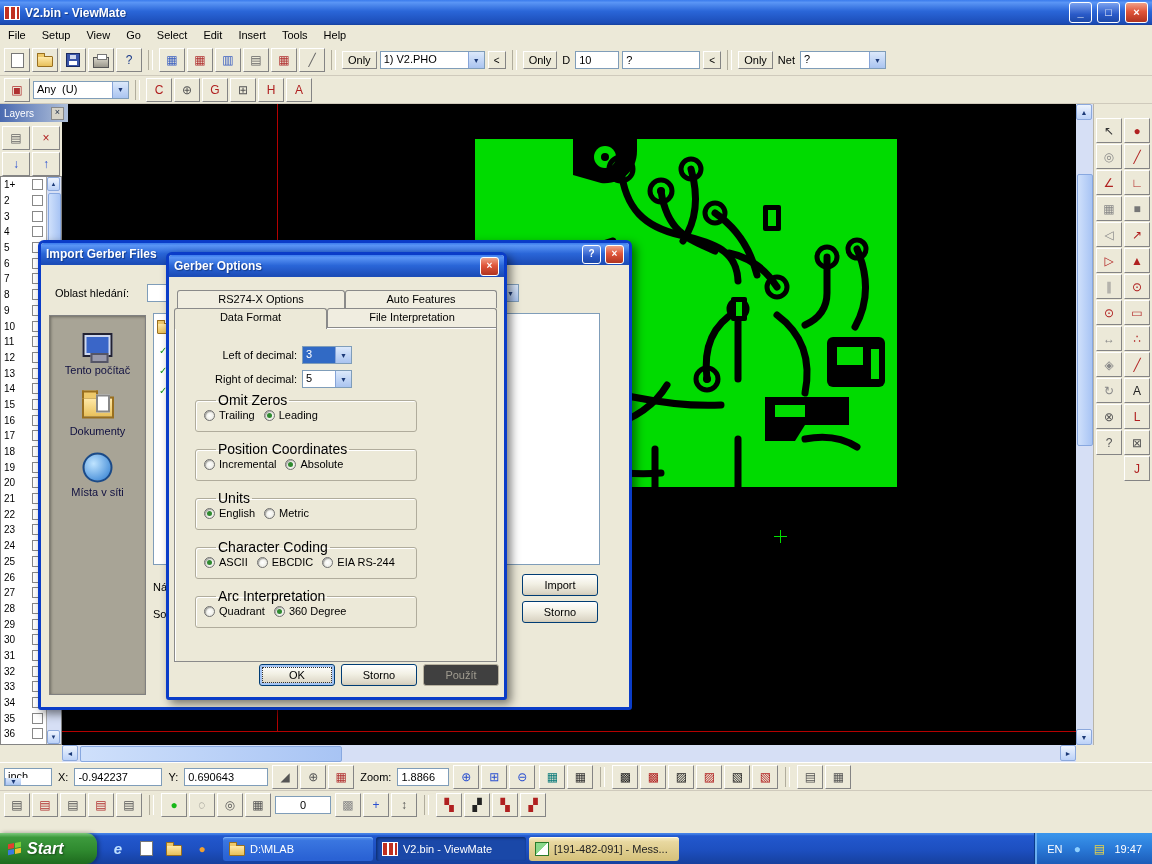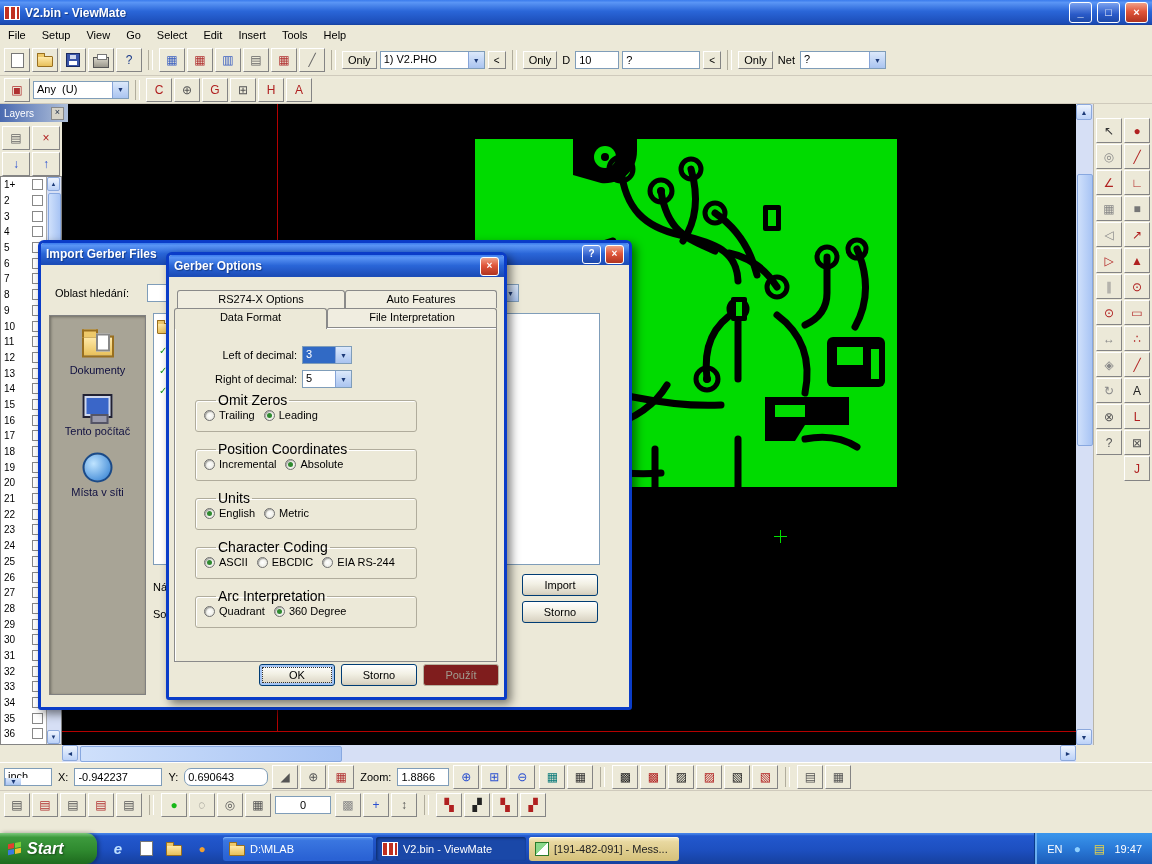--- a/index.html
+++ b/index.html
@@ -39,21 +39,21 @@
   .inset{display:inline-flex;align-items:center;background:#fff;border:1px solid #7f9db9;height:18px;
     padding:0 3px;box-sizing:border-box;font-size:11px;}
   .combo{display:inline-flex;align-items:stretch;background:#fff;border:1px solid #7f9db9;height:18px;box-sizing:border-box;}
   .combo .val{flex:1;padding:1px 3px;font-size:11px;white-space:nowrap;overflow:hidden;}
   .combo .val.hl{background:#316ac5;color:#fff;}
   .arrowbtn{width:15px;display:flex;align-items:center;justify-content:center;font-size:7px;color:#1c3a78;
     background:linear-gradient(180deg,#dcE9fb,#aac4f0);border-left:1px solid #86a4d8;}
   .xs-btn{width:18px;height:18px;border:1px solid;border-color:#fff #848484 #848484 #fff;background:#ece9d8;
     display:flex;align-items:center;justify-content:center;font-size:10px;box-sizing:border-box;}
   .w44{width:44px;} .w50{width:50px;} .w48{width:48px;flex-direction:column;} .w52{width:52px;}
-  .w78{width:78px;} .w84{width:84px;border-radius:7px;} .w88{width:88px;} .w86{width:86px;} .w96{width:96px;} .w105{width:105px;}
+  .w78{width:78px;} .w84{width:84px;} .w88{width:88px;} .w86{width:86px;} .w96{width:96px;} .w105{width:105px;}
 
   
   .main{position:absolute;left:0;top:104px;width:1152px;height:641px;}
   .canvas{position:absolute;left:62px;top:0;width:1014px;height:641px;background:#000;overflow:hidden;}
   .pcb{position:absolute;left:413px;top:35px;}
   .red-vline{position:absolute;left:215px;top:0;width:1px;height:628px;background:#b40000;}
   .red-hline{position:absolute;left:0;top:627px;width:1014px;height:1px;background:#b40000;}
   .cursor-cross{position:absolute;left:712px;top:426px;width:13px;height:13px;}
   .cursor-cross::before{content:"";position:absolute;left:6px;top:0;width:1px;height:13px;background:#00e000;}
   .cursor-cross::after{content:"";position:absolute;left:0;top:6px;width:13px;height:1px;background:#00e000;}
@@ -161,21 +161,21 @@
   .grprow{display:flex;gap:9px;padding:1px 2px 0 4px;align-items:center;}
   .ropt{display:inline-flex;align-items:center;gap:4px;font-size:11px;white-space:nowrap;}
   .radio{width:11px;height:11px;border-radius:50%;border:1px solid #707070;box-sizing:border-box;
     background:radial-gradient(#ffffff,#e4e4da);box-shadow:inset 1px 1px 1px rgba(0,0,0,.3);position:relative;}
   .radio.sel::after{content:"";position:absolute;inset:2px;border-radius:50%;background:#2f8a2f;}
   .dlg-btns{position:absolute;right:5px;bottom:11px;display:flex;gap:6px;}
   .xpbtn{width:76px;height:22px;border:1px solid #003c74;border-radius:3px;font-size:11px;
     font-family:"Liberation Sans",sans-serif;color:#000;padding:0;
     background:linear-gradient(180deg,#ffffff,#f2f0e4 45%,#dcd6c6 90%,#cfc8b4);}
   .xpbtn.focus{box-shadow:inset 0 0 0 2px #a4c4f4;outline:1px dotted #333;outline-offset:-4px;}
-  .xpbtn.disabled{color:#a09c90;border-color:#b8b2a0;background:#7f1d1d;}
+  .xpbtn.disabled{color:#a09c90;border-color:#b8b2a0;background:#404040;}
 
   
   .lookin-label{position:absolute;left:14px;top:22px;}
   .lookin-combo{position:absolute;left:106px;top:19px;width:372px;}
   .places{position:absolute;left:8px;top:50px;width:97px;bottom:12px;background:#a8a496;
     border:1px solid #808080;box-shadow:inset 1px 1px 3px rgba(0,0,0,.35);
     display:flex;flex-direction:column;align-items:center;padding-top:14px;gap:15px;box-sizing:border-box;}
   .pitem{display:flex;flex-direction:column;align-items:center;gap:4px;color:#101040;}
   .plabel{font-size:11px;text-align:center;line-height:12px;width:92px;}
   .pic{height:30px;display:flex;align-items:center;justify-content:center;}
@@ -885,29 +885,29 @@
     </div>
     <div class="dlg-body">
       <span class="lookin-label">Oblast hledání:</span>
       <span class="combo lookin-combo">
         <span class="val"></span>
         <span class="arrowbtn">▼</span>
       </span>
       <div class="places" id="places-list">
           <div class="pitem">
             <span class="pic">
+              <i class="mi mi-computer"></i>
+            </span>
+            <span class="plabel">Tento počítač</span>
+          </div>
+          <div class="pitem">
+            <span class="pic">
               <i class="mi mi-docs"></i>
             </span>
             <span class="plabel">Dokumenty</span>
-          </div>
-          <div class="pitem">
-            <span class="pic">
-              <i class="mi mi-computer"></i>
-            </span>
-            <span class="plabel">Tento počítač</span>
           </div>
           <div class="pitem">
             <span class="pic">
               <i class="mi mi-network"></i>
             </span>
             <span class="plabel">Místa v síti</span>
           </div>
         </div>
       <div class="filelist">
         <i class="mi mi-folder"></i>

